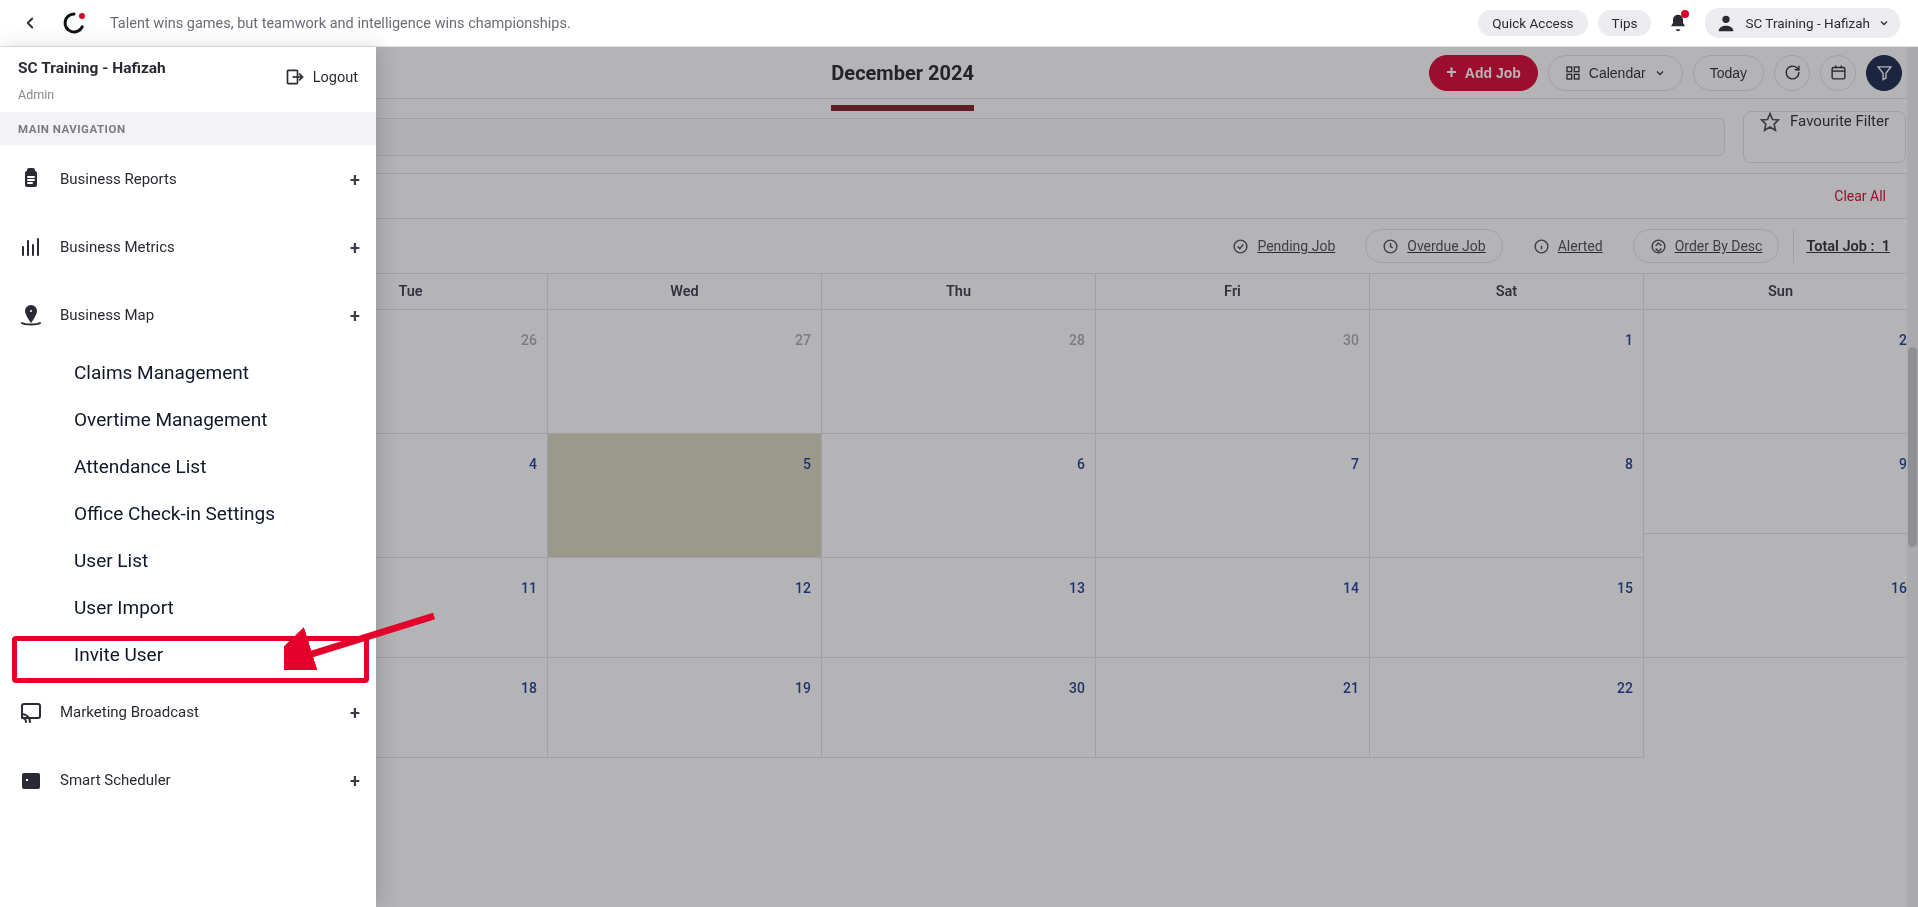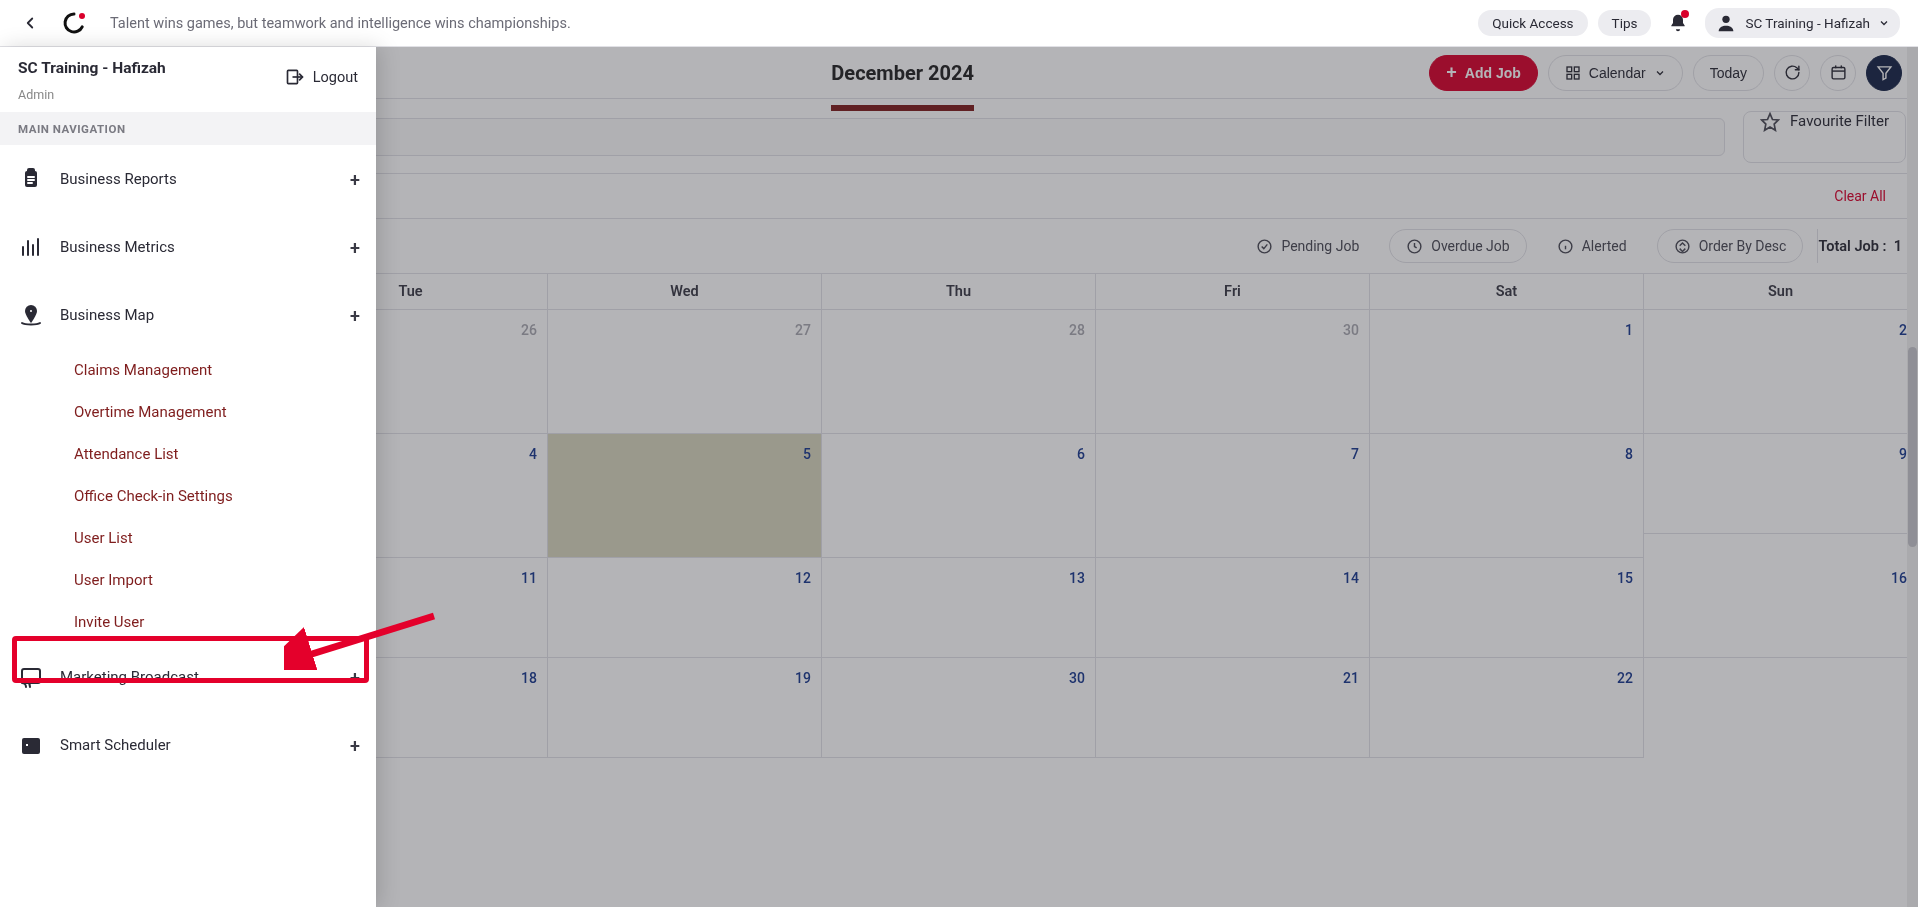--- a/index.html
+++ b/index.html
@@ -174,34 +174,35 @@
     font-size:14px;
     padding: 4px 20px;
     cursor:pointer;
   }
 
   .status-row {
     display:flex; align-items:center;
     padding: 10px 16px;
     border-bottom:1px solid var(--border);
     gap: 14px;
+    text-decoration: underline;
   }
   .status-spacer { flex:1; }
   .status-chip {
     display:flex; align-items:center; gap:8px;
     border:1px solid var(--border);
     border-radius:18px;
     height:34px; padding:0 16px;
     font-size:14px; color:#4a4a55;
     cursor:pointer;
   }
   .status-chip.noborder { border:none; }
   .total-job {
     font-size:14.5px; font-weight:600;
-    padding:0 0;
+    padding:0 12px;
     border-left:1px solid var(--border);
     height:34px; display:flex; align-items:center;
   }
 
   
   .cal {
     width:100%;
   }
   .cal-head {
     display:grid; grid-template-columns: repeat(7, 1fr);
@@ -222,21 +223,21 @@
   .cal-cell {
     height:124px;
     border-right:1px solid var(--border);
     border-bottom:1px solid var(--border);
     position:relative;
     padding:6px 10px;
     font-size:14px;
   }
   .cal-cell.short { height: 100px; }
   .cal-cell .dnum {
-    position:absolute; top:12px; right:10px;
+    position:absolute; top:22px; right:10px;
     color: var(--accent-blue);
     font-weight:500;
   }
   .cal-cell .dnum.gray { color:#a8a8b0; }
   .cal-cell.today-ish { background:#d8d6be; }
   .event-pill {
     margin-top:26px;
     background:#e6e3c4;
     border:1px solid #cfcba0;
     border-radius:4px;
@@ -310,22 +311,22 @@
   .sb-item .ic {
     width:26px; height:26px; margin-right:16px;
     display:flex; align-items:center; justify-content:center;
   }
   .sb-item .exp {
     position:absolute; right:16px;
     font-size:18px; color:#3a3a45; font-weight:600;
   }
   .sb-sub {
     padding: 12px 18px 12px 74px;
-    font-size:15px;
-    color:#7f1d1d;
+    font-size:19px;
+    color:#0f172a;
     cursor:pointer;
   }
 
   
   .annot-box {
     position:absolute;
     z-index: 80;
     border:5px solid var(--highlight-red);
     border-radius:4px;
     left: 12px;

